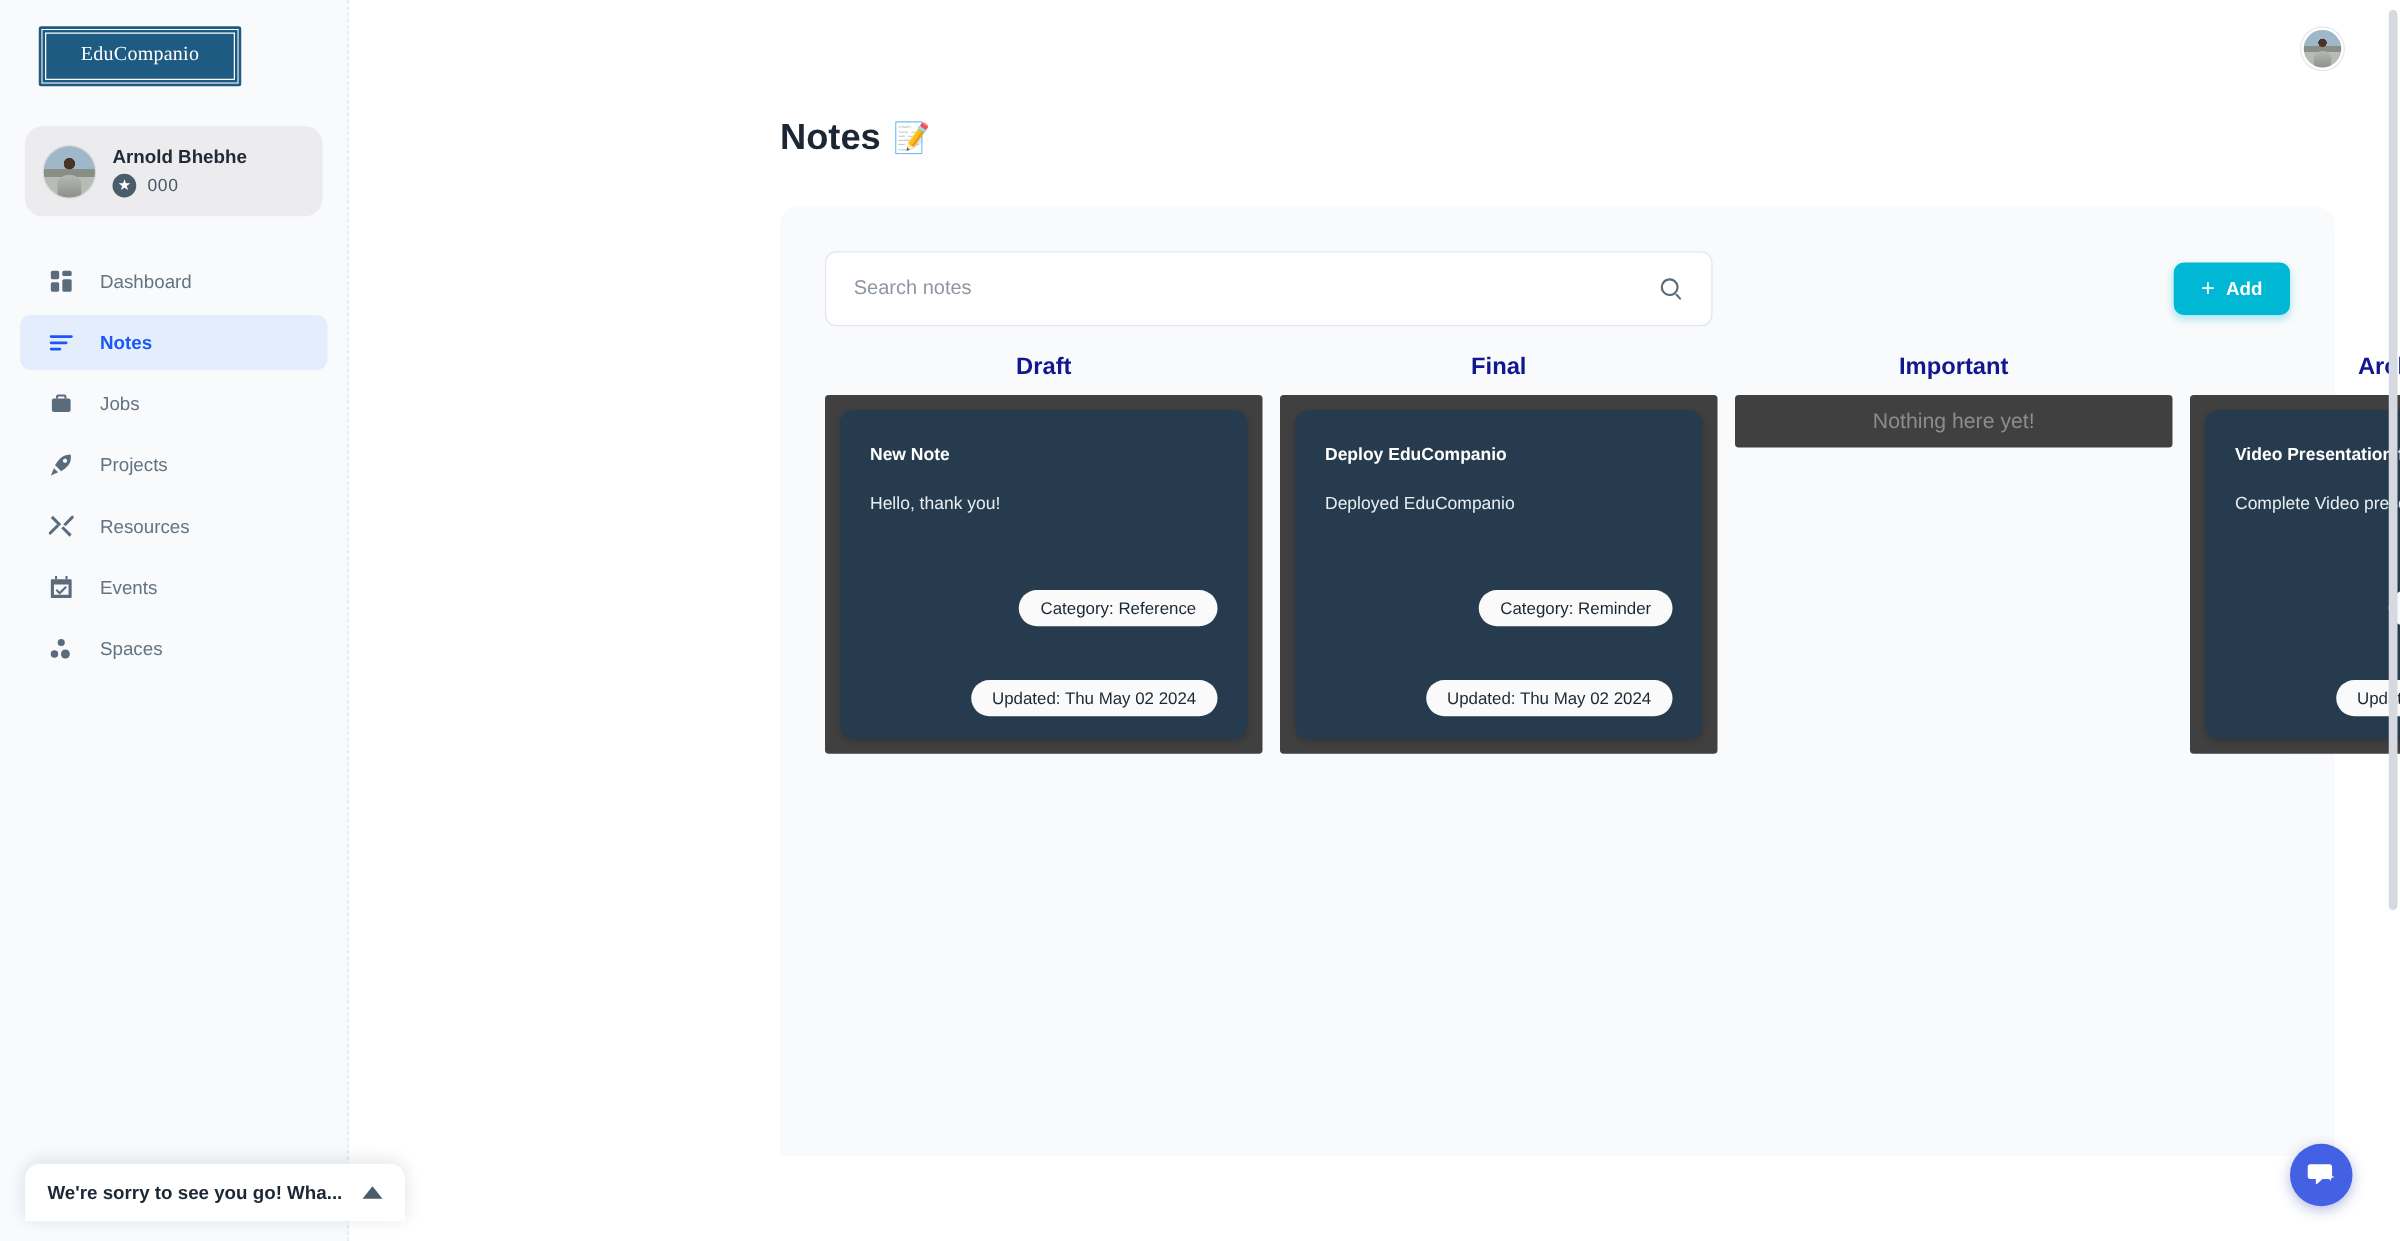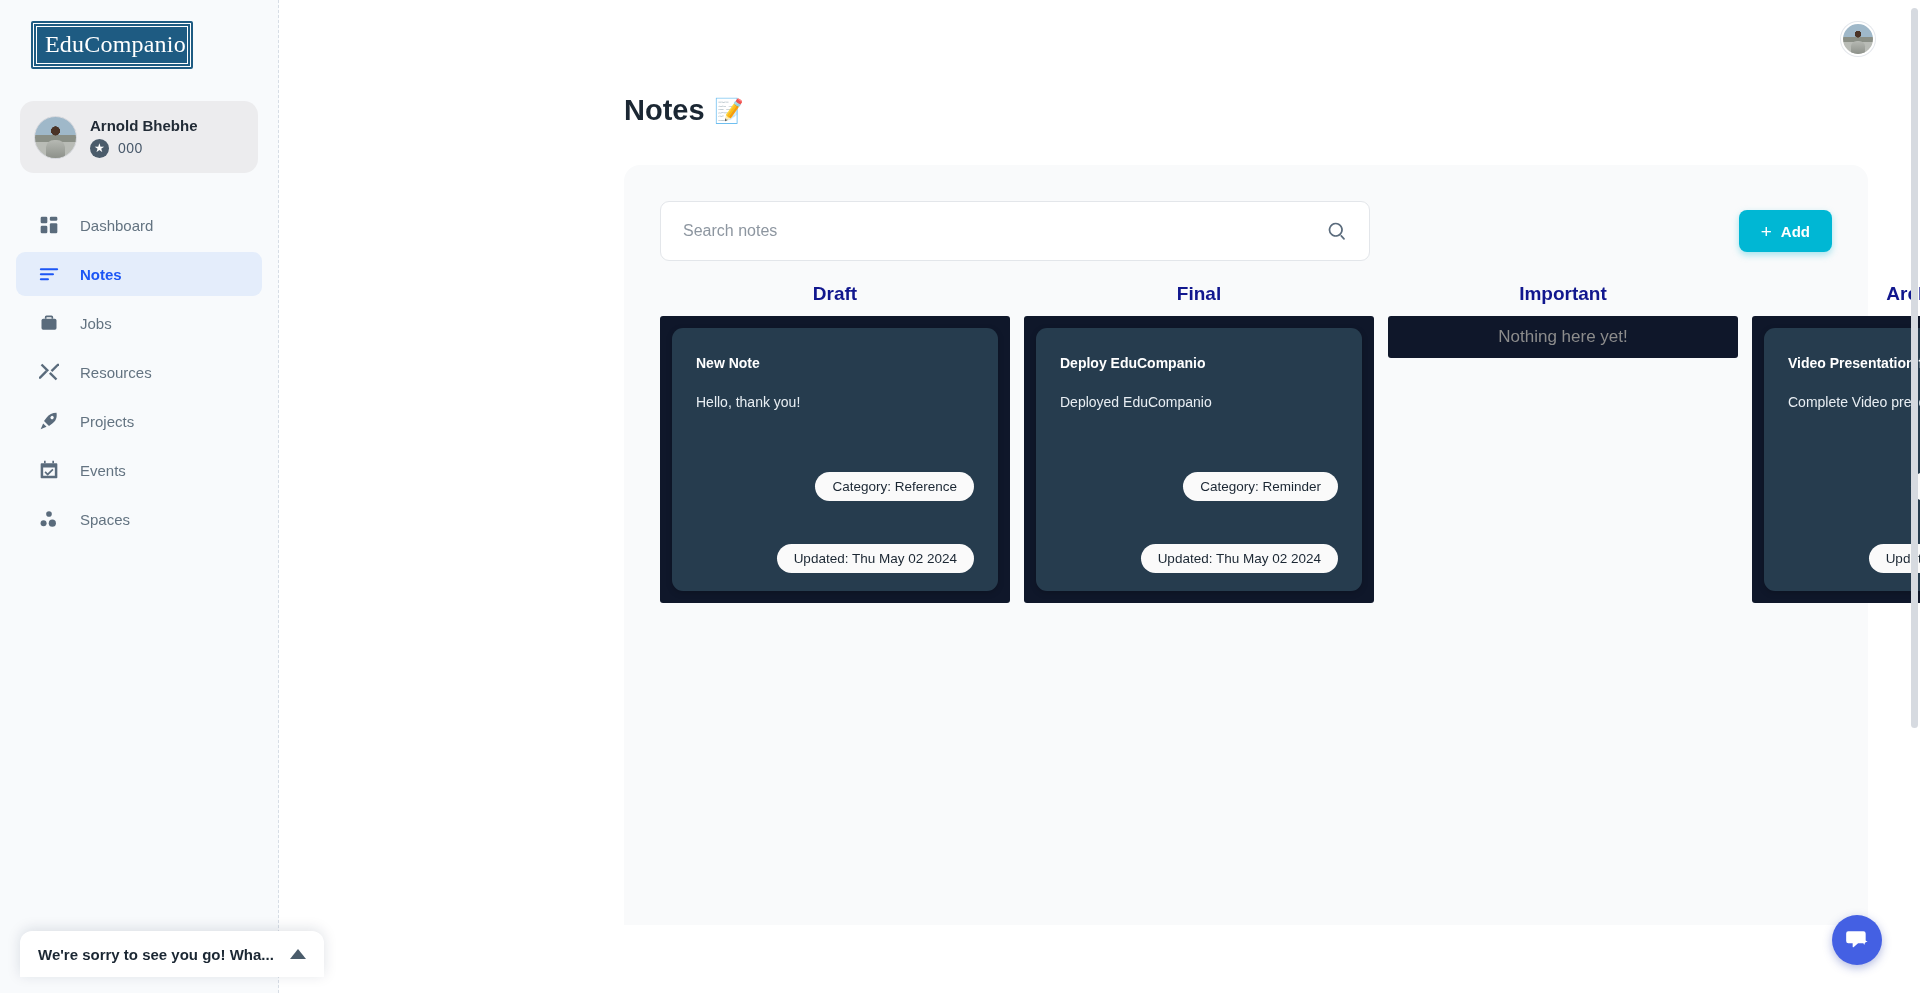--- a/index.html
+++ b/index.html
@@ -35,21 +35,21 @@
     box-shadow: 0 0 0 1px #ffffff inset;
   }
   .logo-inner {
     border: 1.5px solid #ffffff;
     padding: 4px 8px 6px;
     text-align: center;
   }
   .logo-text {
     font-family: "Liberation Serif", serif;
     color: #ffffff;
-    font-size: 24px;
+    font-size: 16px;
     line-height: 26px;
     letter-spacing: 0.2px;
     white-space: nowrap;
   }
 
   .profile-card {
     margin: 32px 20px 0 20px;
     background: #ececee;
     border-radius: 14px;
     height: 72px;
@@ -217,21 +217,21 @@
   }
   .column { width: 350px; flex: 0 0 350px; }
   .column-title {
     text-align: center;
     font-size: 19px;
     font-weight: bold;
     color: #11178e;
     margin-bottom: 11px;
   }
   .column-body {
-    background: #0f172a;
+    background: #404040;
     border-radius: 3px;
     padding: 12px;
     min-height: 42px;
   }
   .column-body.empty {
     padding: 0;
     height: 42px;
     display: flex; align-items: center; justify-content: center;
   }
   .empty-text { color: #8c8c8c; font-size: 17px; }
@@ -337,37 +337,37 @@
             <path d="M9 3h6a2 2 0 0 1 2 2v2h-2V5H9v2H7V5a2 2 0 0 1 2-2z"></path>
             <rect x="3" y="7" width="18" height="13" rx="2"></rect>
           </svg>
       </span>
       <span>Jobs</span>
     </div>
 
     <div class="nav-item">
       <span class="nav-icon">
         <svg width="20" height="20" viewBox="0 0 24 24">
+            <path d="M21 2c-5 0-9 2-12 6l-3 4 6 6 4-3c4-3 6-7 5-13zm-6.5 7.5a2 2 0 1 1 2.8-2.8 2 2 0 0 1-2.8 2.8z"></path>
+            <path d="M5 15l-3 7 7-3-4-4z"></path>
+          </svg>
+      </span>
+      <span>Projects</span>
+    </div>
+
+    <div class="nav-item">
+      <span class="nav-icon">
+        <svg width="20" height="20" viewBox="0 0 24 24">
             <path d="M2 4l2-2 8 8-2 2-8-8z"></path>
             <path d="M12 14l2-2 8 8-2 2-8-8z"></path>
             <path d="M22 2l-8 8 2 2 8-8V2h-2z"></path>
             <path d="M2 20l8-8-2-2-8 8v2h2z"></path>
           </svg>
       </span>
       <span>Resources</span>
-    </div>
-
-    <div class="nav-item">
-      <span class="nav-icon">
-        <svg width="20" height="20" viewBox="0 0 24 24">
-            <path d="M21 2c-5 0-9 2-12 6l-3 4 6 6 4-3c4-3 6-7 5-13zm-6.5 7.5a2 2 0 1 1 2.8-2.8 2 2 0 0 1-2.8 2.8z"></path>
-            <path d="M5 15l-3 7 7-3-4-4z"></path>
-          </svg>
-      </span>
-      <span>Projects</span>
     </div>
 
     <div class="nav-item">
       <span class="nav-icon">
         <svg width="20" height="20" viewBox="0 0 24 24">
             <path d="M6 1h2v3H6zM16 1h2v3h-2z"></path>
             <path d="M3 4h18a1 1 0 0 1 1 1v16a1 1 0 0 1-1 1H3a1 1 0 0 1-1-1V5a1 1 0 0 1 1-1zm2 5v10h14V9H5z"></path>
             <path d="M8 13.5l2.4 2.5L16 10.5l1.4 1.4-7 7-3.8-4 1.4-1.4z"></path>
           </svg>
       </span>

